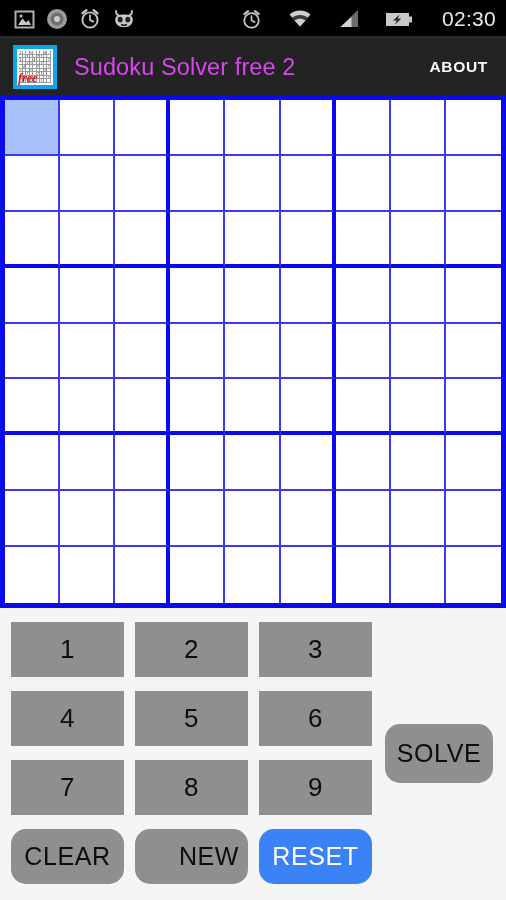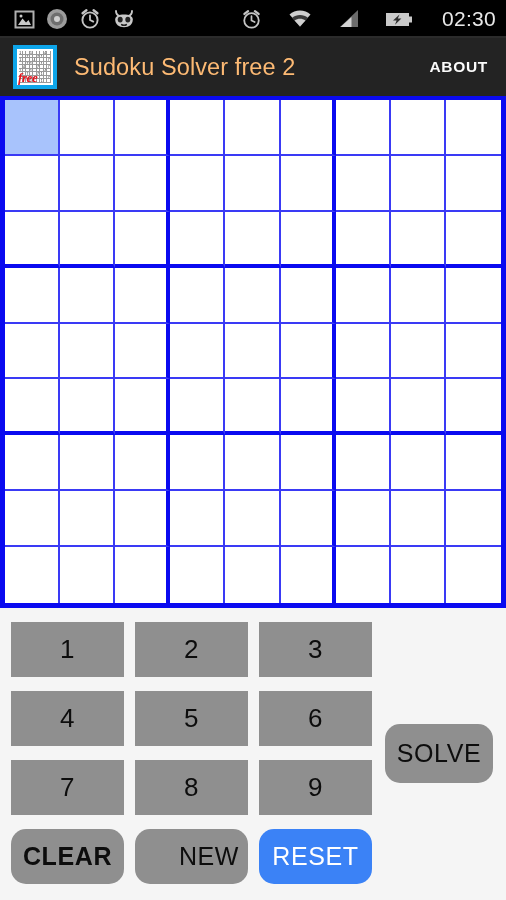--- a/index.html
+++ b/index.html
@@ -103,21 +103,21 @@
     bottom: 1px;
     font-family: "Liberation Serif", serif;
     font-style: italic;
     font-weight: bold;
     font-size: 13px;
     line-height: 13px;
     color: #e8131c;
     letter-spacing: -0.4px;
   }
   .app-title {
-    color: #fdba74;
+    color: #d946ef;
     font-size: 23.5px;
     font-weight: normal;
     margin-left: 17px;
     white-space: nowrap;
     letter-spacing: 0.1px;
   }
   .about-button {
     margin-left: auto;
     color: #fbfbfb;
     font-size: 15.5px;
@@ -454,19 +454,19 @@
   <div class="panel" id="button-panel">
       <div class="btn num" style="left: 11px; top: 14px; width: 113px; height: 55px;">1</div>
       <div class="btn num" style="left: 135px; top: 14px; width: 113px; height: 55px;">2</div>
       <div class="btn num" style="left: 259px; top: 14px; width: 113px; height: 55px;">3</div>
       <div class="btn num" style="left: 11px; top: 83px; width: 113px; height: 55px;">4</div>
       <div class="btn num" style="left: 135px; top: 83px; width: 113px; height: 55px;">5</div>
       <div class="btn num" style="left: 259px; top: 83px; width: 113px; height: 55px;">6</div>
       <div class="btn num" style="left: 11px; top: 152px; width: 113px; height: 55px;">7</div>
       <div class="btn num" style="left: 135px; top: 152px; width: 113px; height: 55px;">8</div>
       <div class="btn num" style="left: 259px; top: 152px; width: 113px; height: 55px;">9</div>
-      <div class="btn word" style="left: 11px; top: 221px; width: 113px; height: 55px; font-weight: bold;">CLEAR</div>
+      <div class="btn word" style="left: 11px; top: 221px; width: 113px; height: 55px;">CLEAR</div>
       <div class="btn word" style="left: 135px; top: 221px; width: 113px; height: 55px; padding-left: 35px;">NEW</div>
       <div class="btn word disabled" style="left: 259px; top: 221px; width: 113px; height: 55px;">RESET</div>
       <div class="btn word" style="left: 385px; top: 116px; width: 108px; height: 59px;">SOLVE</div>
     </div>
 
 </div>
 
 </body></html>

